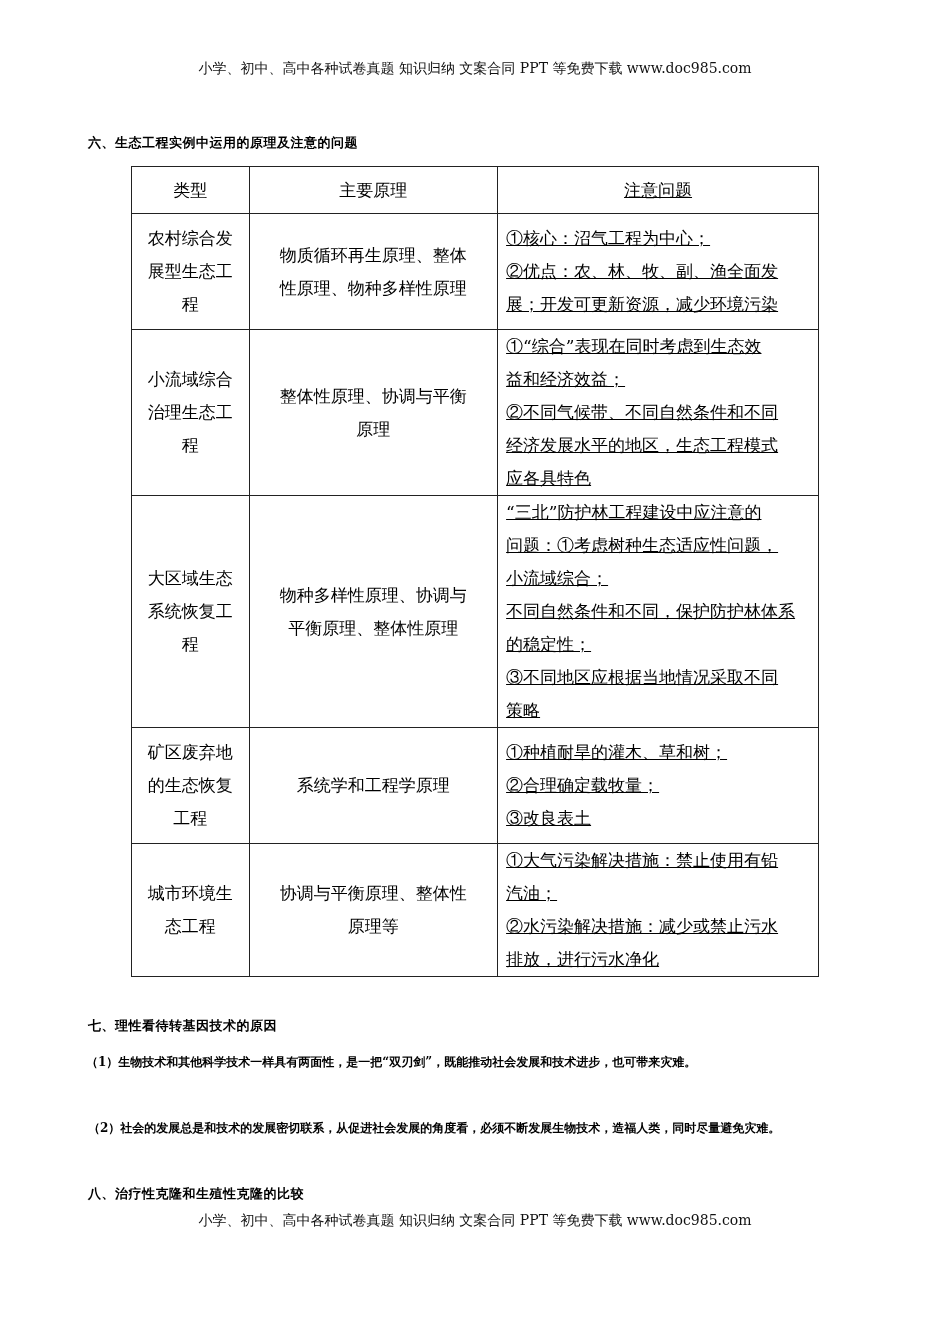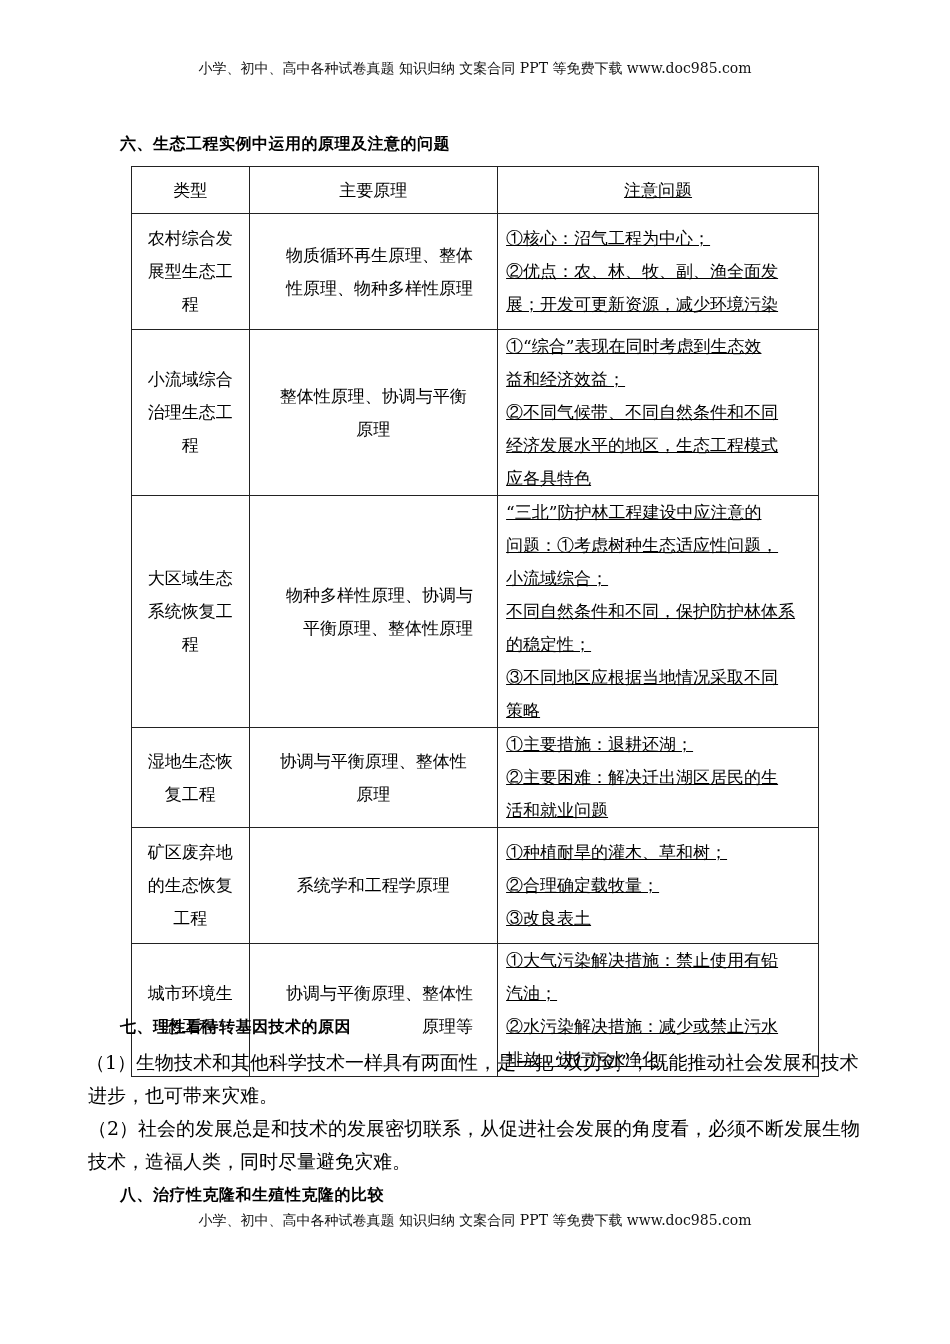--- a/index.html
+++ b/index.html
@@ -5,40 +5,40 @@
   html, body { margin: 0; padding: 0; background: #ffffff; }
   body { width: 950px; height: 1344px; position: relative; overflow: hidden;
          font-family: "DejaVu Serif", "Liberation Serif", serif; color: #000; }
   .page-header, .page-footer {
     position: absolute; left: 0; width: 950px; text-align: center;
     font-size: 14px; letter-spacing: 0px; color: #111;
   }
   .page-header { top: 60px; }
   .page-footer { top: 1212px; }
   .h2 {
-    position: absolute; left: 88px; font-weight: bold; font-size: 16px;
-    font-family: "DejaVu Sans", "Liberation Sans", sans-serif; letter-spacing: 0.5px; margin-left: 32px;
+    position: absolute; left: 88px; font-weight: bold; font-size: 13px;
+    font-family: "DejaVu Sans", "Liberation Sans", sans-serif; letter-spacing: 0.5px;
   }
   .para {
-    position: absolute; left: 88px; width: 780px; font-size: 19px; line-height: 33px;
+    position: absolute; left: 88px; width: 780px; font-size: 12px; line-height: 33px; font-weight: bold;
   }
   table.main {
     position: absolute; left: 131px; top: 166px; width: 688px;
     border-collapse: collapse; font-size: 17px;
   }
   table.main td, table.main th {
     border: 1.3px solid #222; padding: 0 24px; vertical-align: middle;
     line-height: 33px; font-weight: normal;
   }
   table.main th { height: 30px; line-height: 28px; text-align: center; }
   .c1 { width: 101px; text-align: center; padding: 8px 11px !important; }
   .c2 { width: 208px; }
   .c3 { width: 314px; text-align: left; padding: 0 8px !important; text-decoration: underline; }
   .c2.center { text-align: center; }
-  .c2.left { text-align: right; }
+  .c2.left { text-align: center; }
   .line { display: block; white-space: nowrap; }
 </style>
 </head>
 <body>
 
 <div class="page-header">小学、初中、高中各种试卷真题 知识归纳 文案合同 PPT 等免费下载   www.doc985.com</div>
 
 <div class="h2" style="top:134px;">六、生态工程实例中运用的原理及注意的问题</div>
 
 <table class="main">
@@ -99,35 +99,20 @@
           <span class="line">问题：①考虑树种生态适应性问题，</span>
           <span class="line">小流域综合；</span>
           <span class="line">不同自然条件和不同，保护防护林体系</span>
           <span class="line">的稳定性；</span>
           <span class="line">③不同地区应根据当地情况采取不同</span>
           <span class="line">策略</span>
         </td>
       </tr>
       <tr>
         <td class="c1">
-          <span class="line">湿地生态恢</span>
-          <span class="line">复工程</span>
-        </td>
-        <td class="c2 center">
-          <span class="line">协调与平衡原理、整体性</span>
-          <span class="line">原理</span>
-        </td>
-        <td class="c3">
-          <span class="line">①主要措施：退耕还湖；</span>
-          <span class="line">②主要困难：解决迁出湖区居民的生</span>
-          <span class="line">活和就业问题</span>
-        </td>
-      </tr>
-      <tr>
-        <td class="c1">
           <span class="line">矿区废弃地</span>
           <span class="line">的生态恢复</span>
           <span class="line">工程</span>
         </td>
         <td class="c2 center">
           <span class="line">系统学和工程学原理</span>
         </td>
         <td class="c3">
           <span class="line">①种植耐旱的灌木、草和树；</span>
           <span class="line">②合理确定载牧量；</span>

